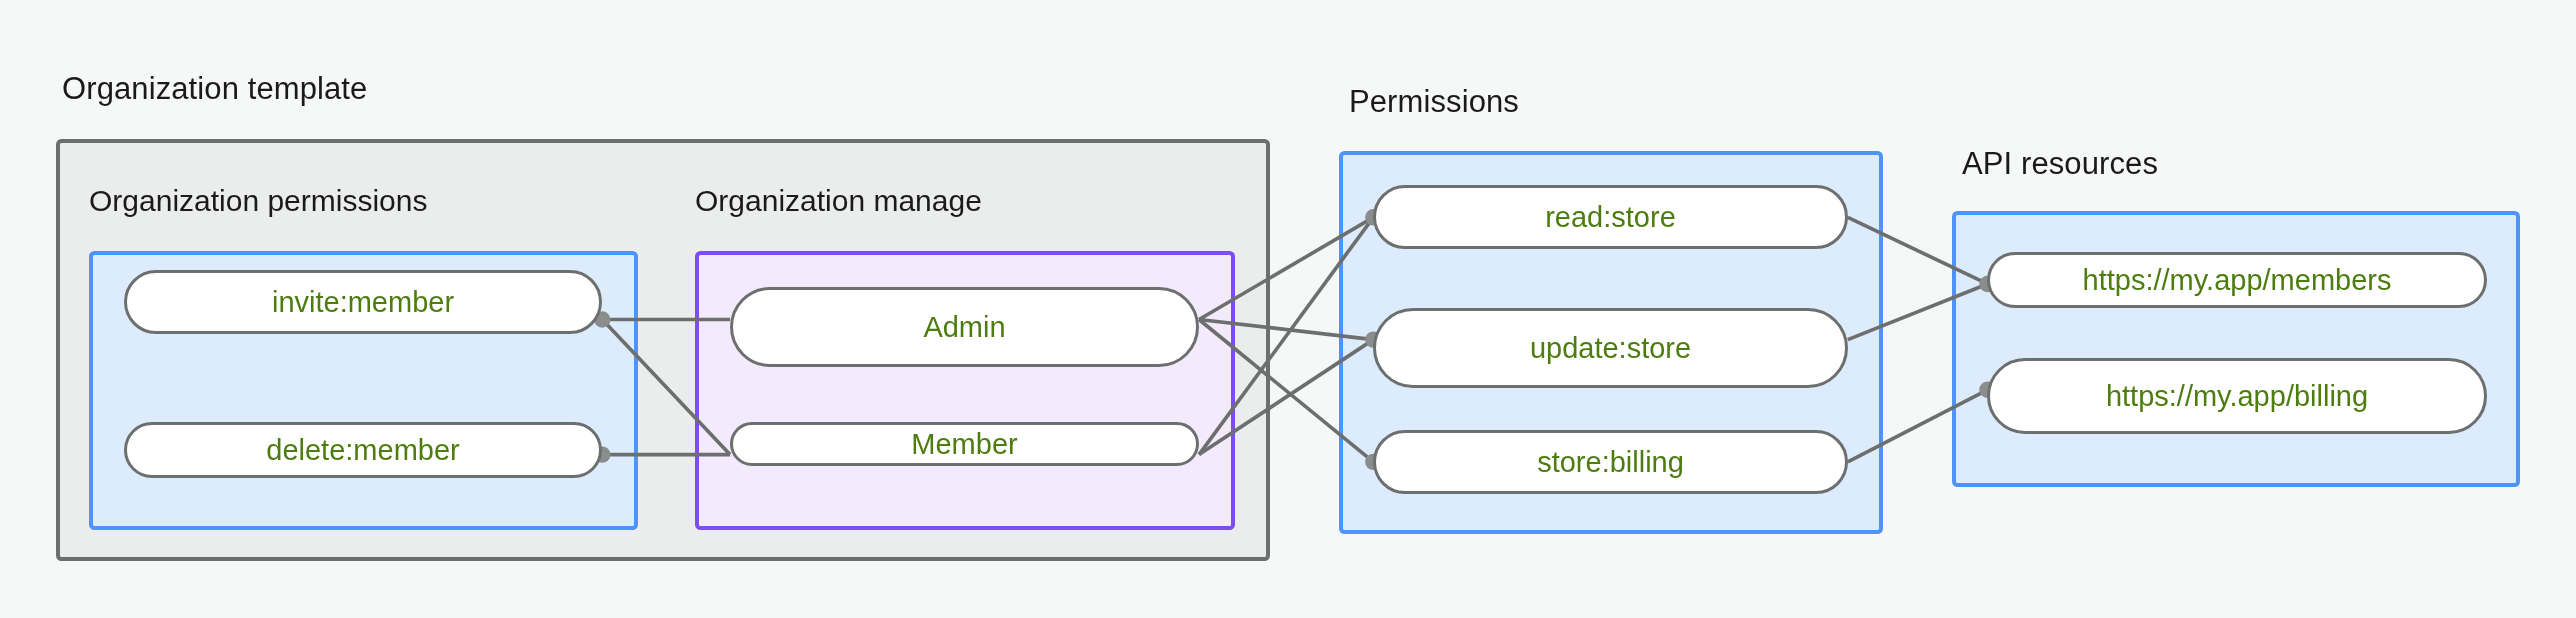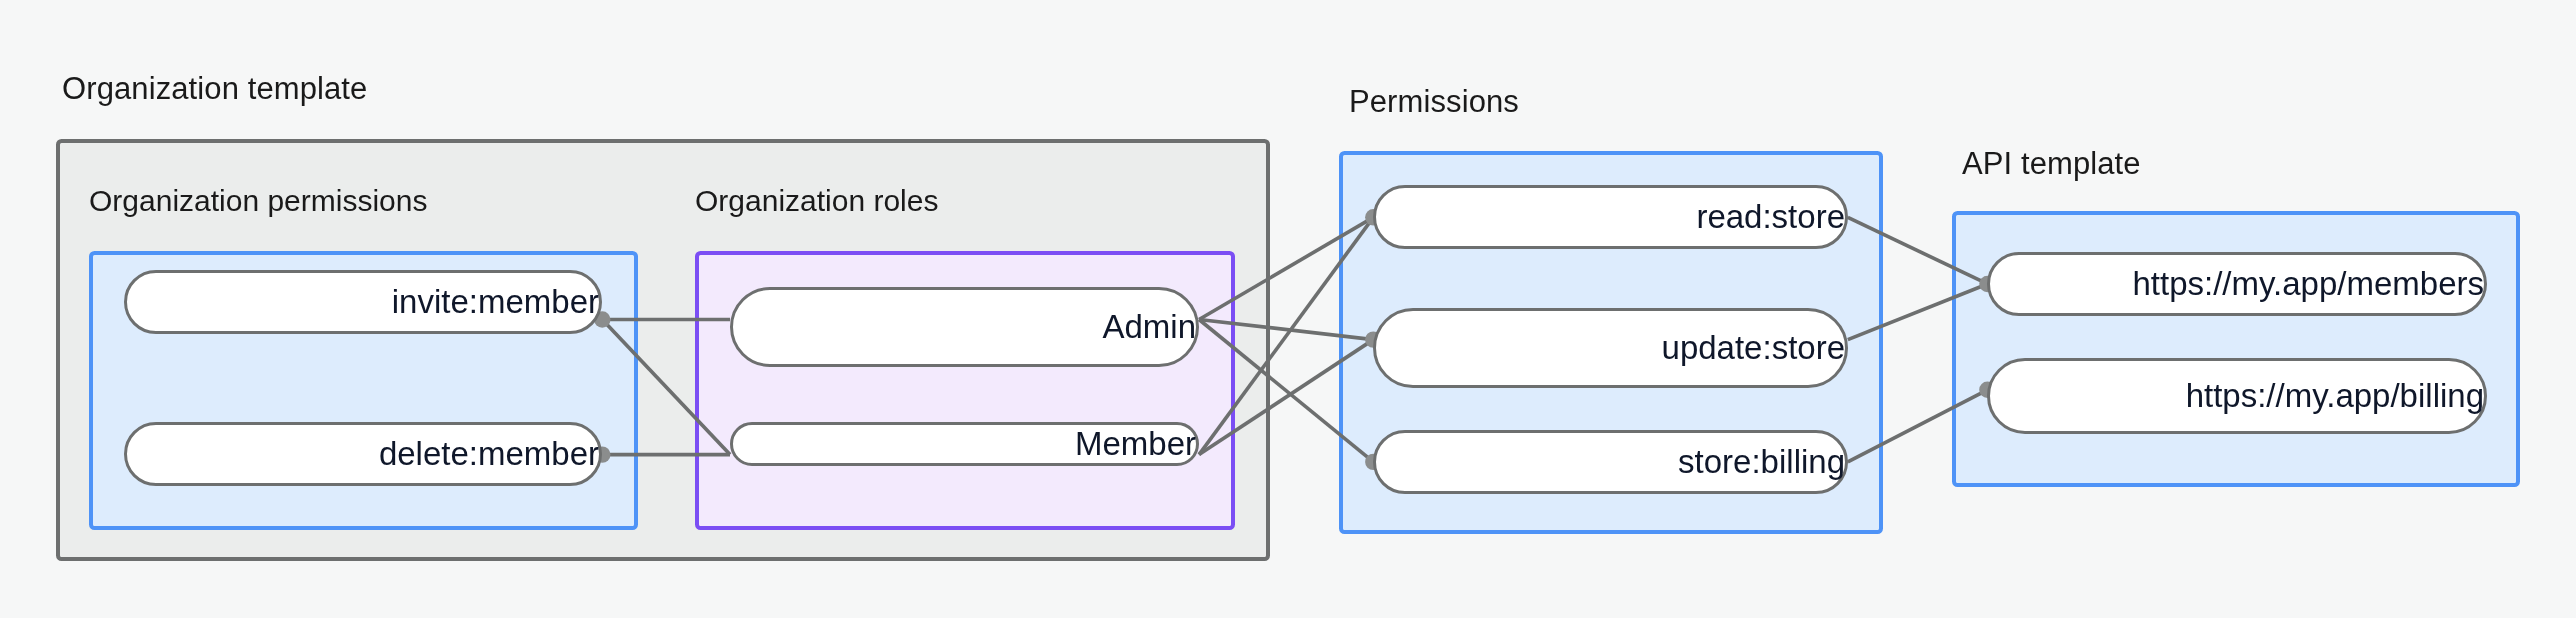--- a/index.html
+++ b/index.html
@@ -55,23 +55,23 @@
 
   
   .node {
     position: absolute;
     box-sizing: border-box;
     background: #ffffff;
     border: 3.7px solid #6d6f6f;
     border-radius: 912px;
     display: flex;
     align-items: center;
-    justify-content: flex-end;
-    font-size: 33px;
-    color: #0f172a;
+    justify-content: center;
+    font-size: 29px;
+    color: #4d7c0f;
     white-space: nowrap;
   }
 
   
   #edges {
     position: absolute;
     left: 0;
     top: 0;
     width: 2576px;
     height: 619px;
@@ -89,26 +89,26 @@
       <div class="box box-outer-gray" style="left: 56px; top: 139px; width: 1214px; height: 422px;"></div>
       <div class="box box-blue" style="left: 89px; top: 251px; width: 549px; height: 279px;"></div>
       <div class="box box-purple" style="left: 695px; top: 251px; width: 540px; height: 279px;"></div>
       <div class="box box-blue" style="left: 1339px; top: 151px; width: 544px; height: 383px;"></div>
       <div class="box box-blue" style="left: 1952px; top: 211px; width: 568px; height: 276px;"></div>
     </div>
 
   <div id="titles-layer">
       <div class="group-title" style="left: 62px; top: 71px;">Organization template</div>
       <div class="group-title" style="left: 1349px; top: 84px;">Permissions</div>
-      <div class="group-title" style="left: 1962px; top: 146px;">API template</div>
+      <div class="group-title" style="left: 1962px; top: 146px;">API resources</div>
     </div>
 
   <div id="subtitles-layer">
       <div class="sub-title" style="left: 89px; top: 184px;">Organization permissions</div>
-      <div class="sub-title" style="left: 695px; top: 184px;">Organization roles</div>
+      <div class="sub-title" style="left: 695px; top: 184px;">Organization manage</div>
     </div>
 
   <svg id="edges" viewBox="0 0 2823 678" xmlns="http://www.w3.org/2000/svg">
       <line x1="660" y1="350" x2="800" y2="350"></line>
       <line x1="660" y1="350" x2="800" y2="498"></line>
       <line x1="660" y1="498" x2="800" y2="498"></line>
       <line x1="1314" y1="350" x2="1505" y2="238"></line>
       <line x1="1314" y1="350" x2="1505" y2="372"></line>
       <line x1="1314" y1="350" x2="1505" y2="506"></line>
       <line x1="1314" y1="498" x2="1505" y2="238"></line>
@@ -122,39 +122,39 @@
       <circle cx="1505" cy="372" r="9"></circle>
       <circle cx="1505" cy="506" r="9"></circle>
       <circle cx="2178" cy="311" r="9"></circle>
       <circle cx="2178" cy="427" r="9"></circle>
     </svg>
 
   <div id="nodes-layer">
       <div class="node" style="left: 124px; top: 270px; width: 478px; height: 64px;">
         <span>invite:member</span>
       </div>
-      <div class="node" style="left: 124px; top: 422px; width: 478px; height: 64px;">
+      <div class="node" style="left: 124px; top: 422px; width: 478px; height: 56px;">
         <span>delete:member</span>
       </div>
       <div class="node" style="left: 730px; top: 287px; width: 469px; height: 80px;">
         <span>Admin</span>
       </div>
       <div class="node" style="left: 730px; top: 422px; width: 469px; height: 44px;">
         <span>Member</span>
       </div>
       <div class="node" style="left: 1373px; top: 185px; width: 475px; height: 64px;">
         <span>read:store</span>
       </div>
       <div class="node" style="left: 1373px; top: 308px; width: 475px; height: 80px;">
         <span>update:store</span>
       </div>
       <div class="node" style="left: 1373px; top: 430px; width: 475px; height: 64px;">
         <span>store:billing</span>
       </div>
-      <div class="node" style="left: 1987px; top: 252px; width: 500px; height: 64px;">
+      <div class="node" style="left: 1987px; top: 252px; width: 500px; height: 56px;">
         <span>https://my.app/members</span>
       </div>
       <div class="node" style="left: 1987px; top: 358px; width: 500px; height: 76px;">
         <span>https://my.app/billing</span>
       </div>
     </div>
 
 </div>
 
 

